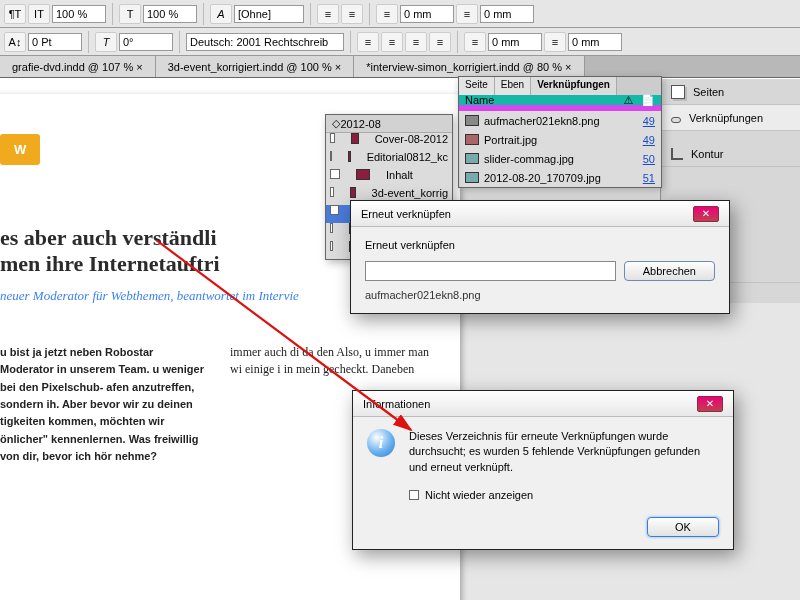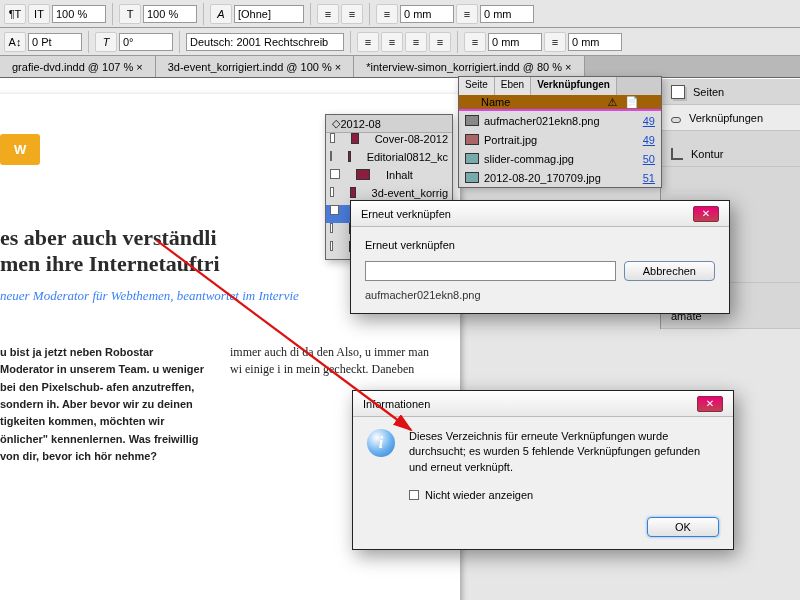--- a/index.html
+++ b/index.html
@@ -19,21 +19,21 @@
 .cols{display:flex;gap:20px;margin-top:40px}
 .col{flex:1;font-family:"Palatino Linotype",Georgia,serif;font-size:12px;line-height:1.45;color:#222}
 .col b{font-weight:bold}
 .rpanel{position:absolute;right:0;top:79px;width:140px;background:#d7d7d7;border-left:1px solid #999}
 .rpanel .row{height:26px;display:flex;align-items:center;gap:8px;padding:0 10px;border-bottom:1px solid #c4c4c4}
 .rpanel .row.act{background:#ececec}
 .linkspanel{position:absolute;left:458px;top:76px;width:204px;background:#dcdcdc;border:1px solid #666;box-shadow:2px 3px 8px rgba(0,0,0,0.25)}
 .lp-tab{height:18px;background:#ccc;display:flex}
 .lp-tab div{padding:2px 6px;background:#e4e4e4;border-right:1px solid #aaa;font-size:10px}
 .lp-tab div.act{background:#dcdcdc;font-weight:bold}
-.lp-hdr{height:16px;background:#a16207;display:flex;align-items:center;font-size:10px;border-bottom:2px solid #d946ef;padding:0 22px}
+.lp-hdr{height:16px;background:#14b8a6;display:flex;align-items:center;font-size:10px;border-bottom:6px solid #d946ef;padding:0 6px}
 .lp-hdr .nm{flex:1}
 .lp-row{height:19px;display:flex;align-items:center;padding:0 6px;gap:5px;font-size:10px}
 .lp-row .nm{flex:1;overflow:hidden;white-space:nowrap;text-overflow:ellipsis}
 .lp-row .pg{color:#1a4bcc;text-decoration:underline}
 .thumb{width:14px;height:11px;background:#7aa;border:1px solid #333}
 .thumb.r{background:#a66}
 .thumb.g{background:#888}
 .bookpanel{position:absolute;left:325px;top:114px;width:128px;background:#dcdcdc;border:1px solid #666;box-shadow:2px 3px 8px rgba(0,0,0,0.25)}
 .bp-hdr{height:18px;background:#d2d2d2;padding:2px 6px;display:flex;align-items:center;font-size:10px;border-bottom:1px solid #aaa}
 .bp-row{height:18px;display:flex;align-items:flex-start;gap:16px;padding:0 4px;font-size:10px;overflow:hidden;white-space:nowrap}
@@ -138,23 +138,20 @@
   <div style="height:10px"></div>
   <div class="row">
       <span class="shape-ico shape-kontur"></span>
       <span>Kontur</span>
     </div>
   <div style="height:90px"></div>
   <div class="row">
       <span>ormate</span>
     </div>
   <div style="height:20px"></div>
-  <div class="row">
-      <span>amate</span>
-    </div>
 </div>
 
 <div class="linkspanel">
   <div class="lp-tab">
     <div>Seite</div>
     <div>Eben</div>
     <div class="act">Verknüpfungen</div>
   </div>
   <div class="lp-hdr">
     <span class="nm">Name</span>

